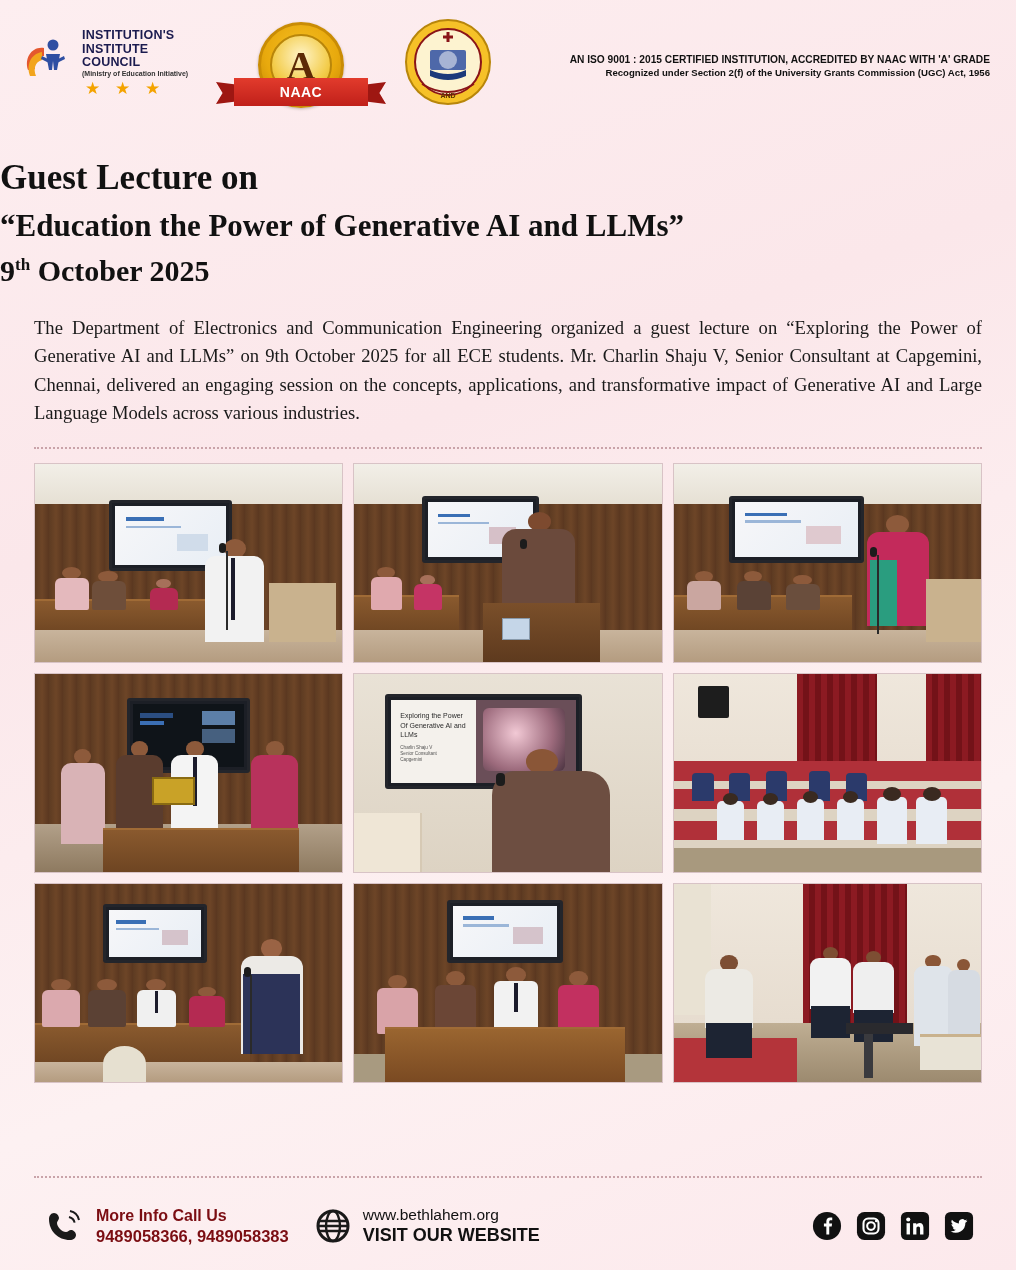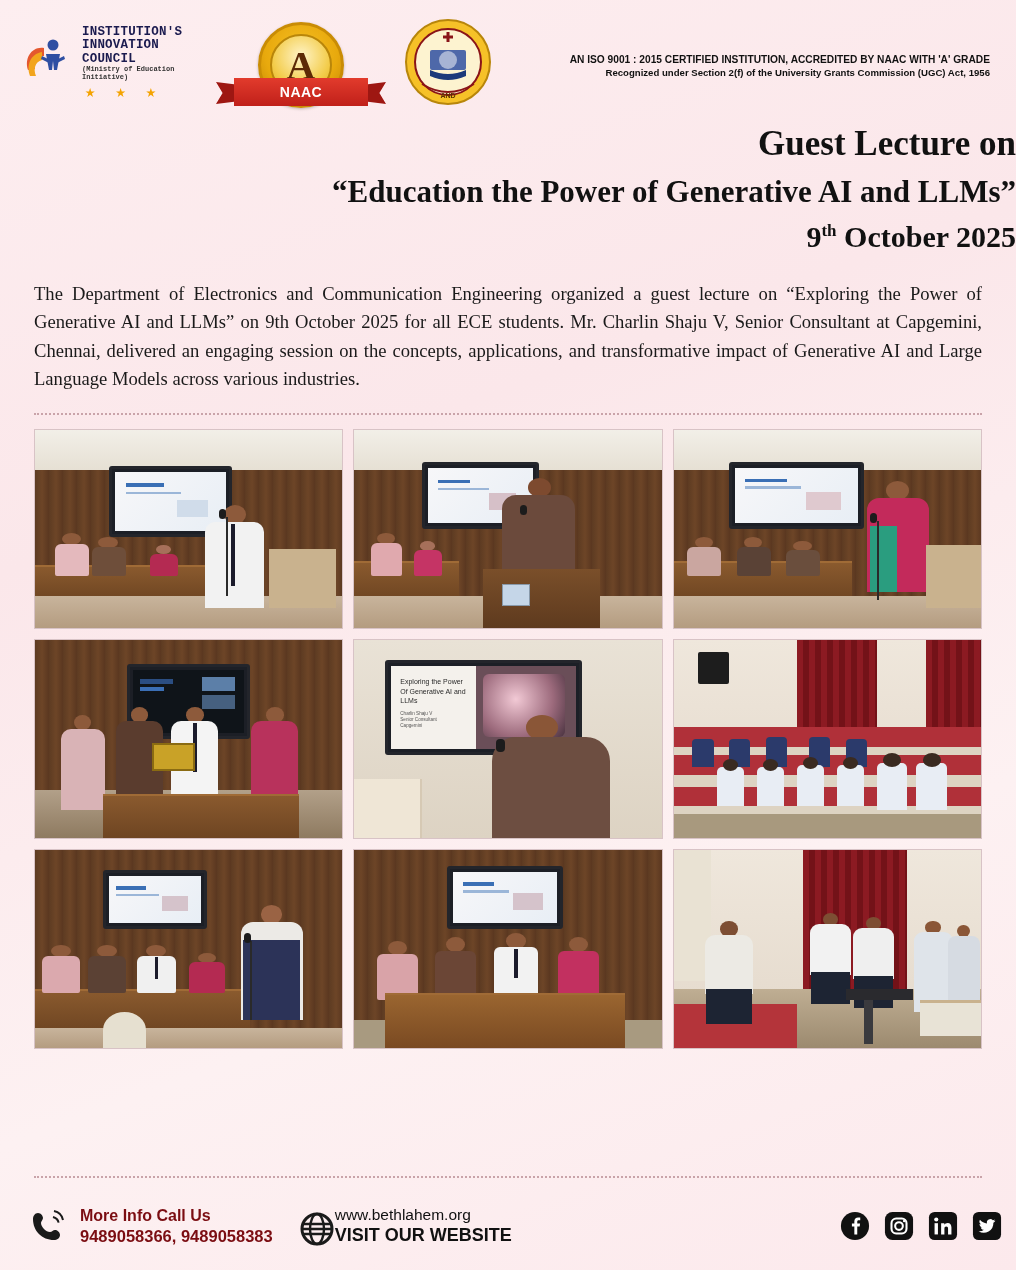--- a/index.html
+++ b/index.html
@@ -15,21 +15,21 @@
 
   
   .header {
     display: flex;
     align-items: center;
     padding: 14px 22px 10px 22px;
     gap: 14px;
   }
   .iic-logo { display: flex; align-items: center; gap: 8px; width: 180px; }
   .iic-mark { width: 52px; height: 56px; position: relative; flex: none; }
-  .iic-text { font-family: Liberation Mono, monospace; line-height: 1.08; }
+  .iic-text { font-family: Liberation Sans, sans-serif; line-height: 1.08; }
   .iic-text .l1 { font-size: 12.5px; font-weight: bold; color: #1b1b4f; letter-spacing: .2px; }
   .iic-text .l3 { font-size: 7px; color: #333; font-weight: bold; }
   .stars { color: #f4a300; font-size: 17px; letter-spacing: 5px; margin-top: 3px; margin-left: 3px; }
 
   .naac { width: 170px; height: 96px; position: relative; flex: none; }
   .naac-circle {
     position: absolute; left: 42px; top: 6px; width: 86px; height: 86px; border-radius: 50%;
     background: radial-gradient(circle at 50% 35%, #f6c024 0%, #e8a90d 55%, #b97e04 100%);
     border: 3px solid #c98c05;
     display: flex; align-items: center; justify-content: center;
@@ -83,24 +83,24 @@
   .inst-line1 {
     margin-top: 5px; font-family: "Liberation Sans", sans-serif;
     font-size: 10.2px; font-weight: bold; color: #111;
   }
   .inst-line2 {
     margin-top: 3px; font-family: "Liberation Sans", sans-serif;
     font-size: 9.6px; font-weight: bold; color: #111;
   }
 
   
-  .title-block { text-align: right; }
+  .title-block { text-align: left; margin-top: 34px; }
   .t1 { font-size: 35px; font-weight: bold; color: #111; }
   .t2 { font-size: 31px; font-weight: bold; color: #111; margin-top: 10px; }
-  .t3 { font-size: 30px; font-weight: bold; color: #111; margin-top: 10px; padding-left: 12px; }
+  .t3 { font-size: 30px; font-weight: bold; color: #111; margin-top: 10px; }
   .t3 sup { font-size: 17px; }
 
   
   .para {
     margin: 26px 34px 0 34px;
     font-size: 18.6px;
     line-height: 1.52;
     color: #1a1a1a;
     text-align: justify;
   }
@@ -161,28 +161,28 @@
   .curtain-red {
     position: absolute; background: repeating-linear-gradient(90deg, #8c1a22 0 6px, #731218 6px 12px);
   }
 
   
   .footer-div {
     position: absolute; left: 34px; right: 34px; bottom: 92px;
     border-top: 2px dotted #c9a3a9;
   }
   .footer {
-    position: absolute; left: 12px; right: 0; bottom: 0; height: 88px;
-    display: flex; align-items: center; padding: 0 14px; gap: 26px;
+    position: absolute; left: 0; right: 0; bottom: 0; height: 88px;
+    display: flex; align-items: center; padding: 0 42px; gap: 26px;
   }
   .f-phone { display: flex; align-items: center; gap: 12px; }
   .f-phone .txt { font-family: "Liberation Sans", sans-serif; color: #7b0d12; line-height: 1.25; }
   .f-phone .l1 { font-size: 16px; font-weight: bold; }
   .f-phone .l2 { font-size: 16.5px; font-weight: bold; }
-  .f-web { display: flex; align-items: flex-end; }
+  .f-web { display: flex; align-items: center; gap: 12px; }
   .f-web .txt { font-family: "Liberation Sans", sans-serif; color: #111; line-height: 1.25; }
   .f-web .l1 { font-size: 15.5px; }
   .f-web .l2 { font-size: 18px; font-weight: bold; }
   .f-social { margin-left: auto; display: flex; gap: 14px; align-items: center; }
   .soc { width: 30px; height: 30px; }
 </style>
 </head>
 <body>
 
 <div class="header">
@@ -193,21 +193,21 @@
         <path d="M6 34 C2 22, 10 10, 22 12 L22 20 C14 19, 10 25, 13 33 Z" fill="#e4572e"></path>
         <path d="M8 40 C4 30, 8 18, 20 16 L20 24 C13 26, 11 33, 14 40 Z" fill="#f2a41c"></path>
         <circle cx="31" cy="9" r="5.5" fill="#2f4fa2"></circle>
         <path d="M24 18 h14 l-3 16 h-3 l-1 -9 -1 9 h-3 Z" fill="#2f4fa2"></path>
         <path d="M20 20 l10 5 -1 3 -10 -5 Z" fill="#2f4fa2"></path>
         <path d="M42 20 l-10 5 1 3 10 -5 Z" fill="#2f4fa2"></path>
       </svg>
     </div>
     <div class="iic-text">
       <div class="l1">INSTITUTION'S</div>
-      <div class="l1">INNOVATION</div>
+      <div class="l1">INSTITUTE</div>
       <div class="l1">COUNCIL</div>
       <div class="l3">(Ministry of Education Initiative)</div>
       <div class="stars">★ ★ ★</div>
     </div>
   </div>
 
   <div class="naac">
     <svg class="naac-arc" viewBox="0 0 86 86">
       <defs>
           <path id="arcp" d="M 8,46 A 35,35 0 0 1 78,46"></path>

